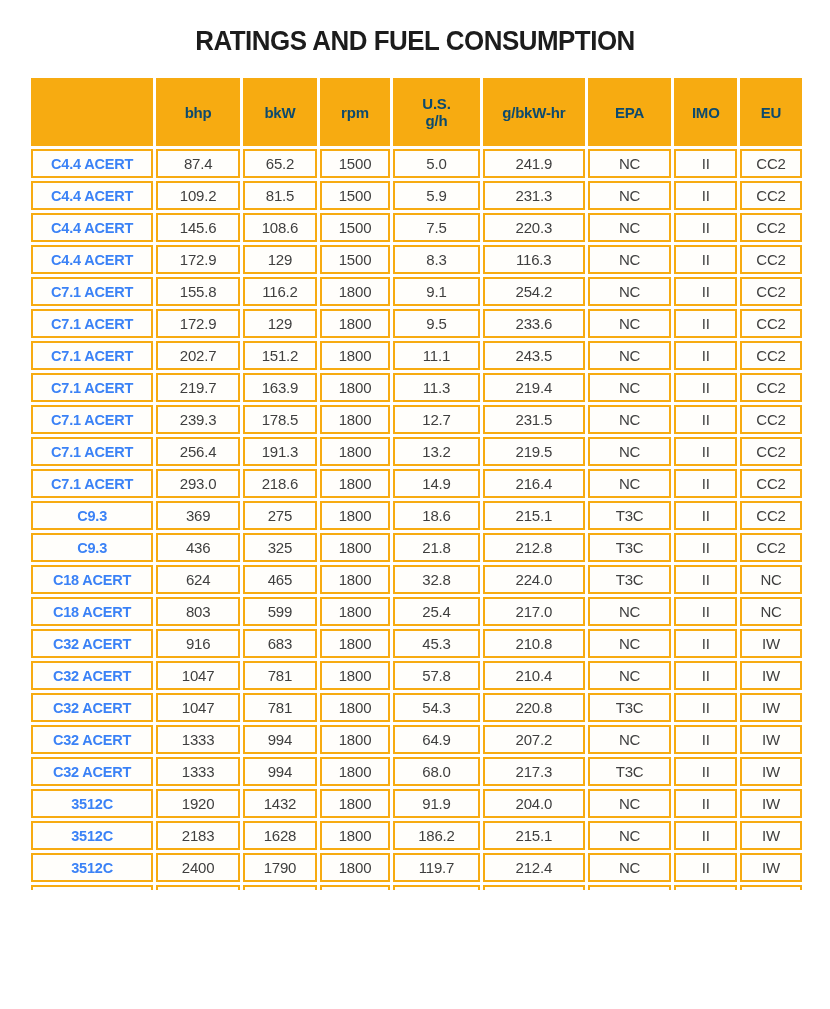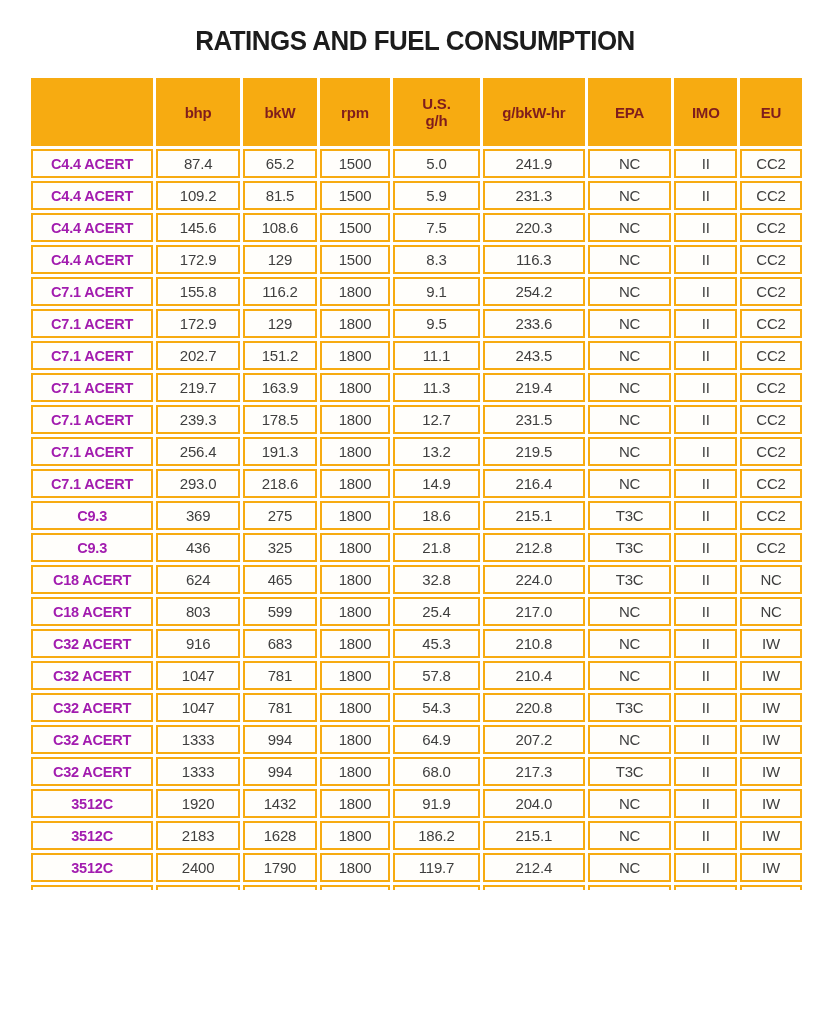--- a/index.html
+++ b/index.html
@@ -29,41 +29,41 @@
   }
   table.ratings {
     width: 777px;
     border-collapse: separate;
     border-spacing: 3px;
     table-layout: fixed;
   }
   table.ratings th {
     background: #F7AB11;
     border: 2px solid #F7AB11;
-    color: #7f1d1d;
+    color: #0c4a6e;
     font-size: 15px;
     font-weight: bold;
     height: 26px;
     padding: 15px;
     text-align: center;
     letter-spacing: -0.2px;
   }
   table.ratings td {
     background: #fffefb;
     border: 2px solid #F7AB11;
     height: 25px;
     padding: 0;
     text-align: center;
     font-size: 15px;
     color: #3f3f3f;
     letter-spacing: -0.2px;
   }
   table.ratings td.model {
     font-weight: bold;
-    color: #a21caf;
+    color: #3b82f6;
     font-size: 14.5px;
   }
   .footnote {
     margin: 22px 40px 0 32px;
     font-style: italic;
     font-size: 15.5px;
     line-height: 1.45;
     color: #3a3a3a;
     max-width: 720px;
     letter-spacing: -0.2px;

